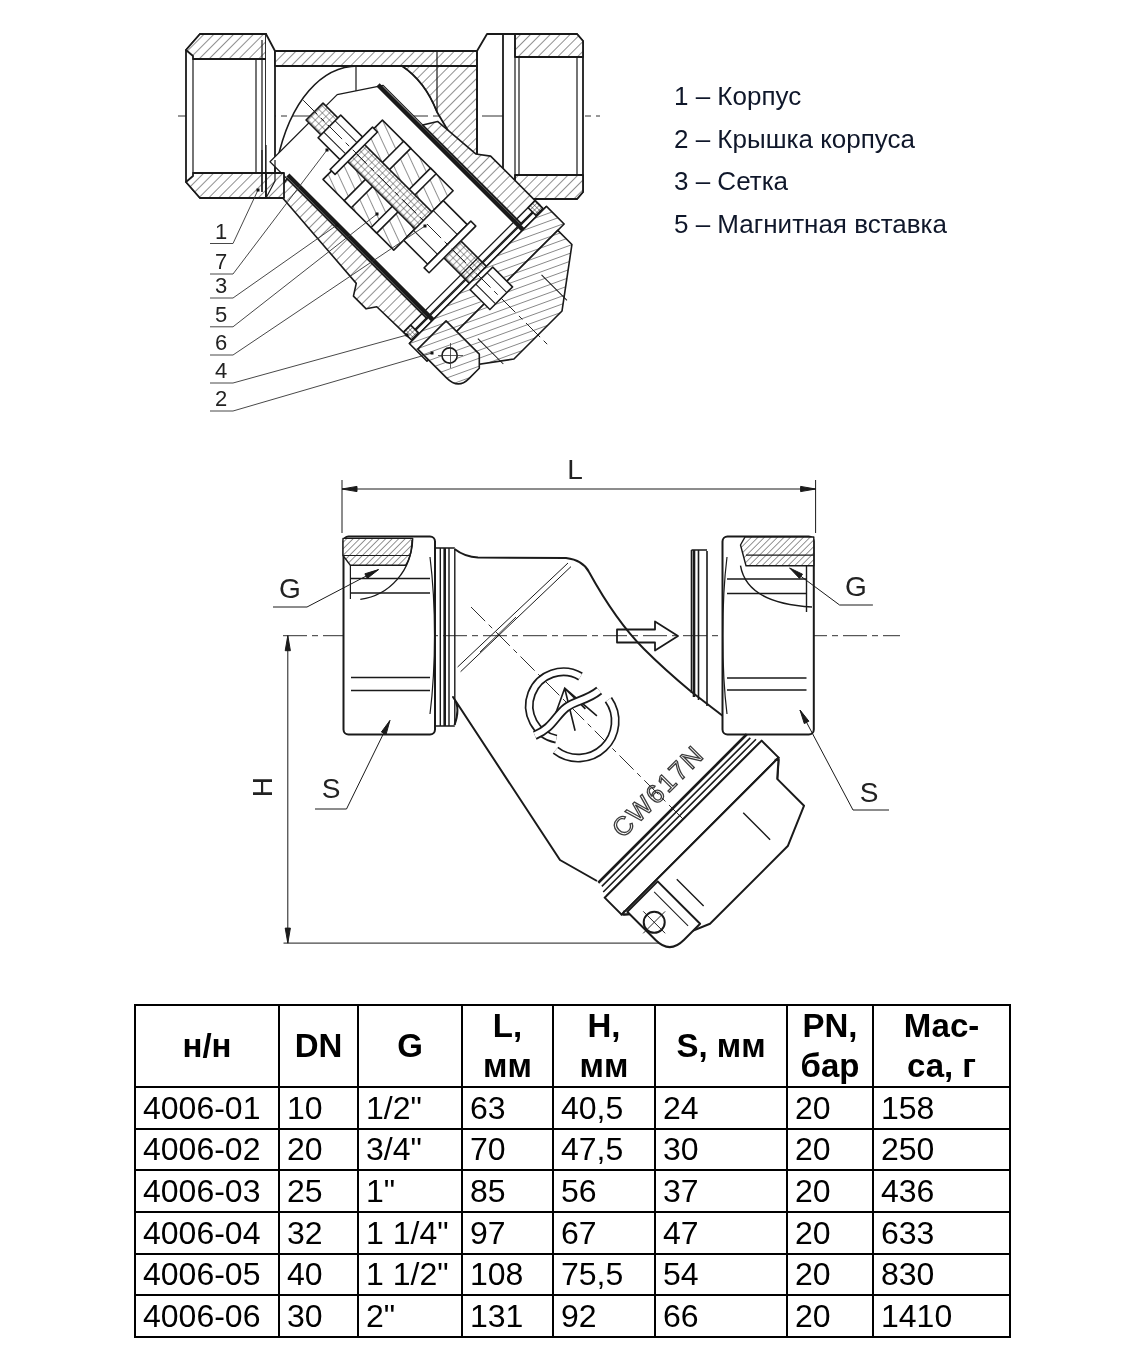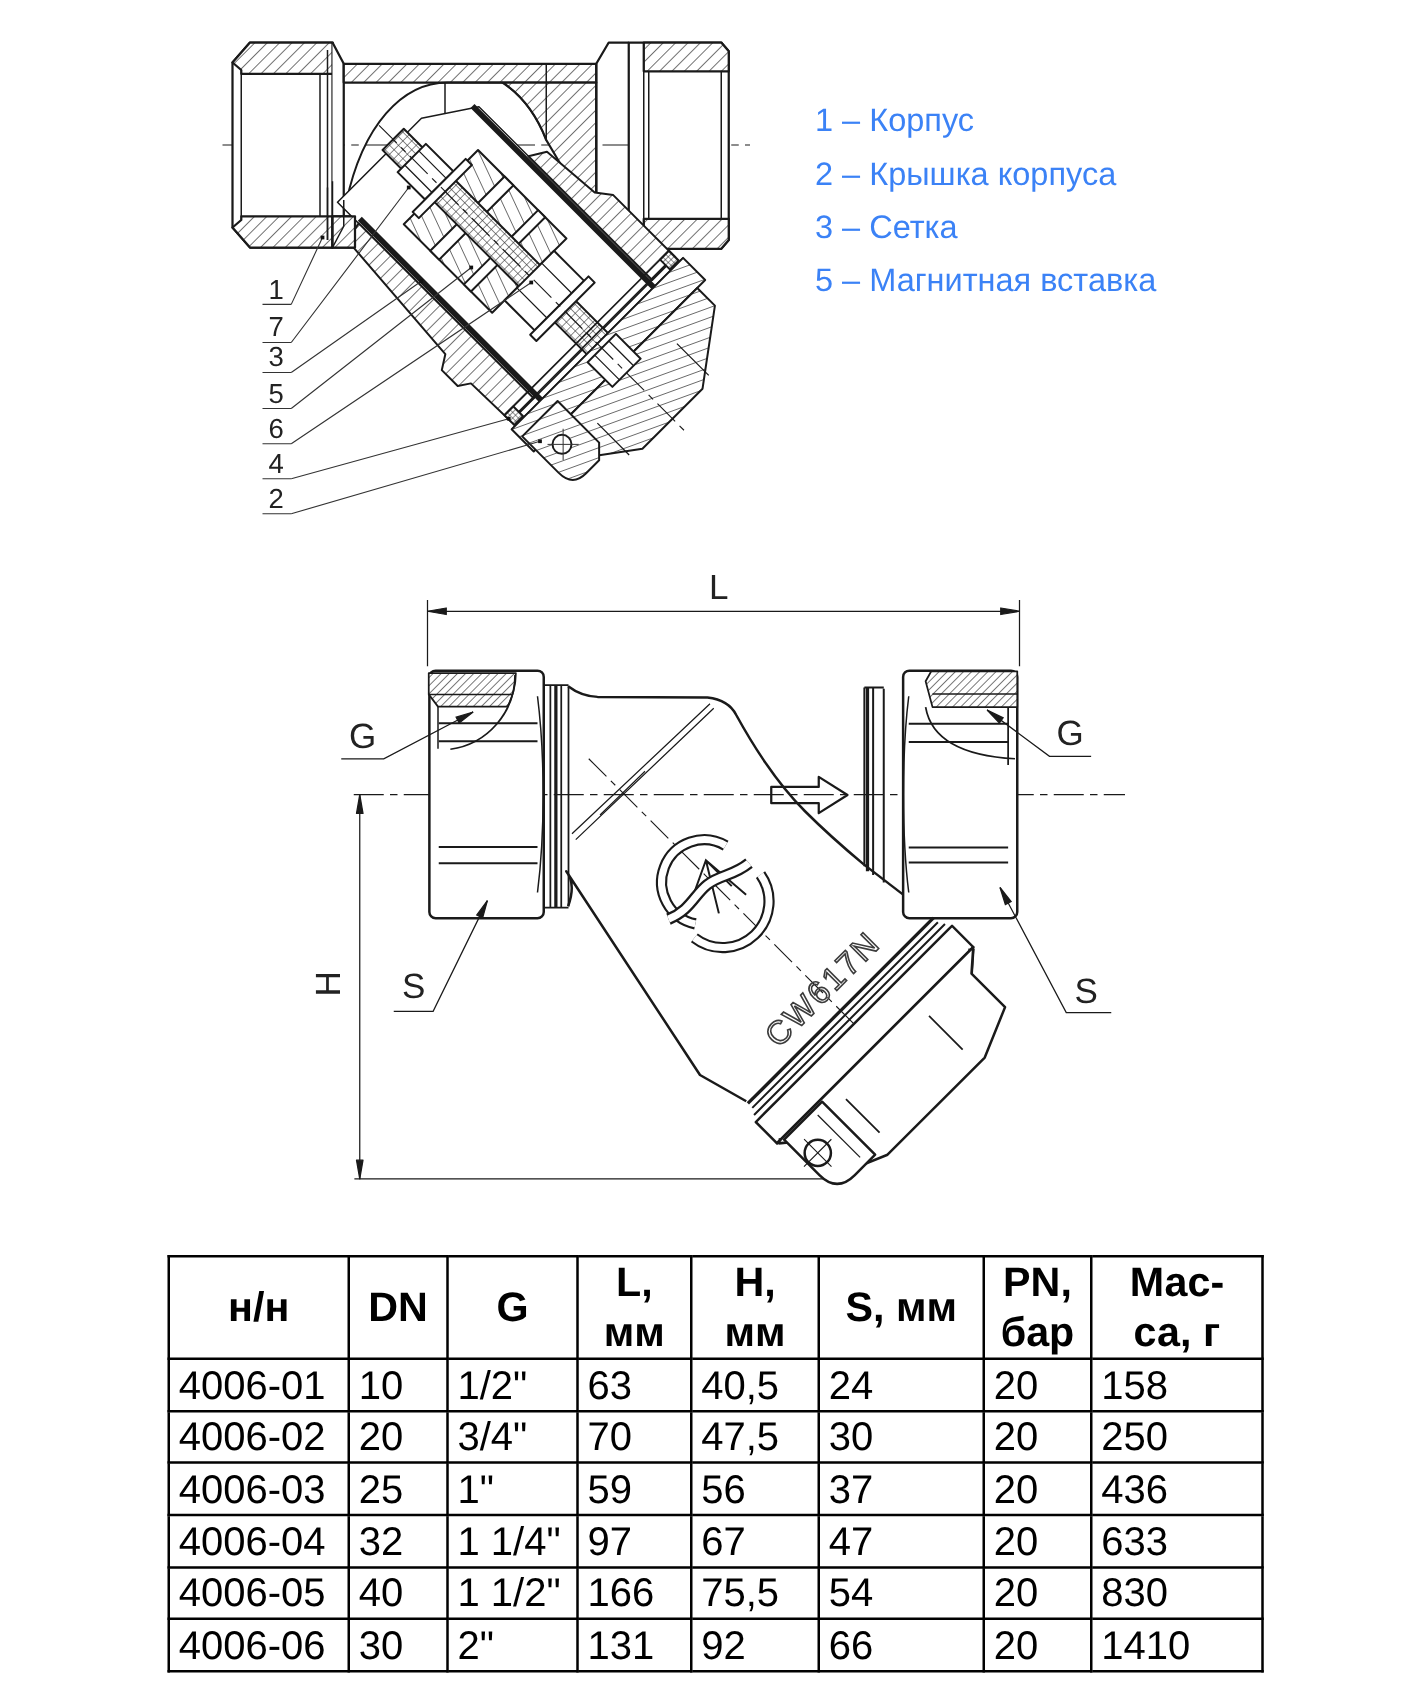--- a/index.html
+++ b/index.html
@@ -1,18 +1,18 @@
 <!DOCTYPE html>
 <html><head>
 <meta charset="utf-8">
 <style>
   html,body{margin:0;padding:0;background:#fff;}
   body{width:1142px;height:1365px;position:relative;font-family:"Liberation Sans",sans-serif;overflow:hidden;}
   .abs{position:absolute;}
-  #legend{left:652px;top:75px;font-size:26px;color:#3b82f6;}
+  #legend{left:674px;top:75px;font-size:26px;color:#0f172a;}
   #legend div{height:42.5px;line-height:42.5px;white-space:nowrap;}
   table.spec{border-collapse:collapse;table-layout:fixed;border-radius:12px;}
   table.spec td,table.spec th{border:2px solid #000;color:#000;overflow:hidden;}
   table.spec th{font-weight:bold;font-size:33px;text-align:center;vertical-align:middle;line-height:40px;padding:0;}
   table.spec td{font-weight:normal;font-size:32px;text-align:left;vertical-align:middle;padding:0 0 0 7px;margin-top:26px;}
 </style>
 </head>
 <body>
 
 <svg class="abs" style="left:170px;top:20px;" width="445" height="405" viewBox="170 20 445 405">
@@ -328,41 +328,41 @@
         <td>70</td>
         <td>47,5</td>
         <td>30</td>
         <td>20</td>
         <td>250</td>
       </tr>
   <tr style="height:42px">
         <td>4006-03</td>
         <td>25</td>
         <td>1"</td>
-        <td>59</td>
+        <td>85</td>
         <td>56</td>
         <td>37</td>
         <td>20</td>
         <td>436</td>
       </tr>
   <tr style="height:42px">
         <td>4006-04</td>
         <td>32</td>
         <td>1 1/4"</td>
         <td>97</td>
         <td>67</td>
         <td>47</td>
         <td>20</td>
         <td>633</td>
       </tr>
   <tr style="height:41px">
         <td>4006-05</td>
         <td>40</td>
         <td>1 1/2"</td>
-        <td>166</td>
+        <td>108</td>
         <td>75,5</td>
         <td>54</td>
         <td>20</td>
         <td>830</td>
       </tr>
   <tr style="height:42px">
         <td>4006-06</td>
         <td>30</td>
         <td>2"</td>
         <td>131</td>

